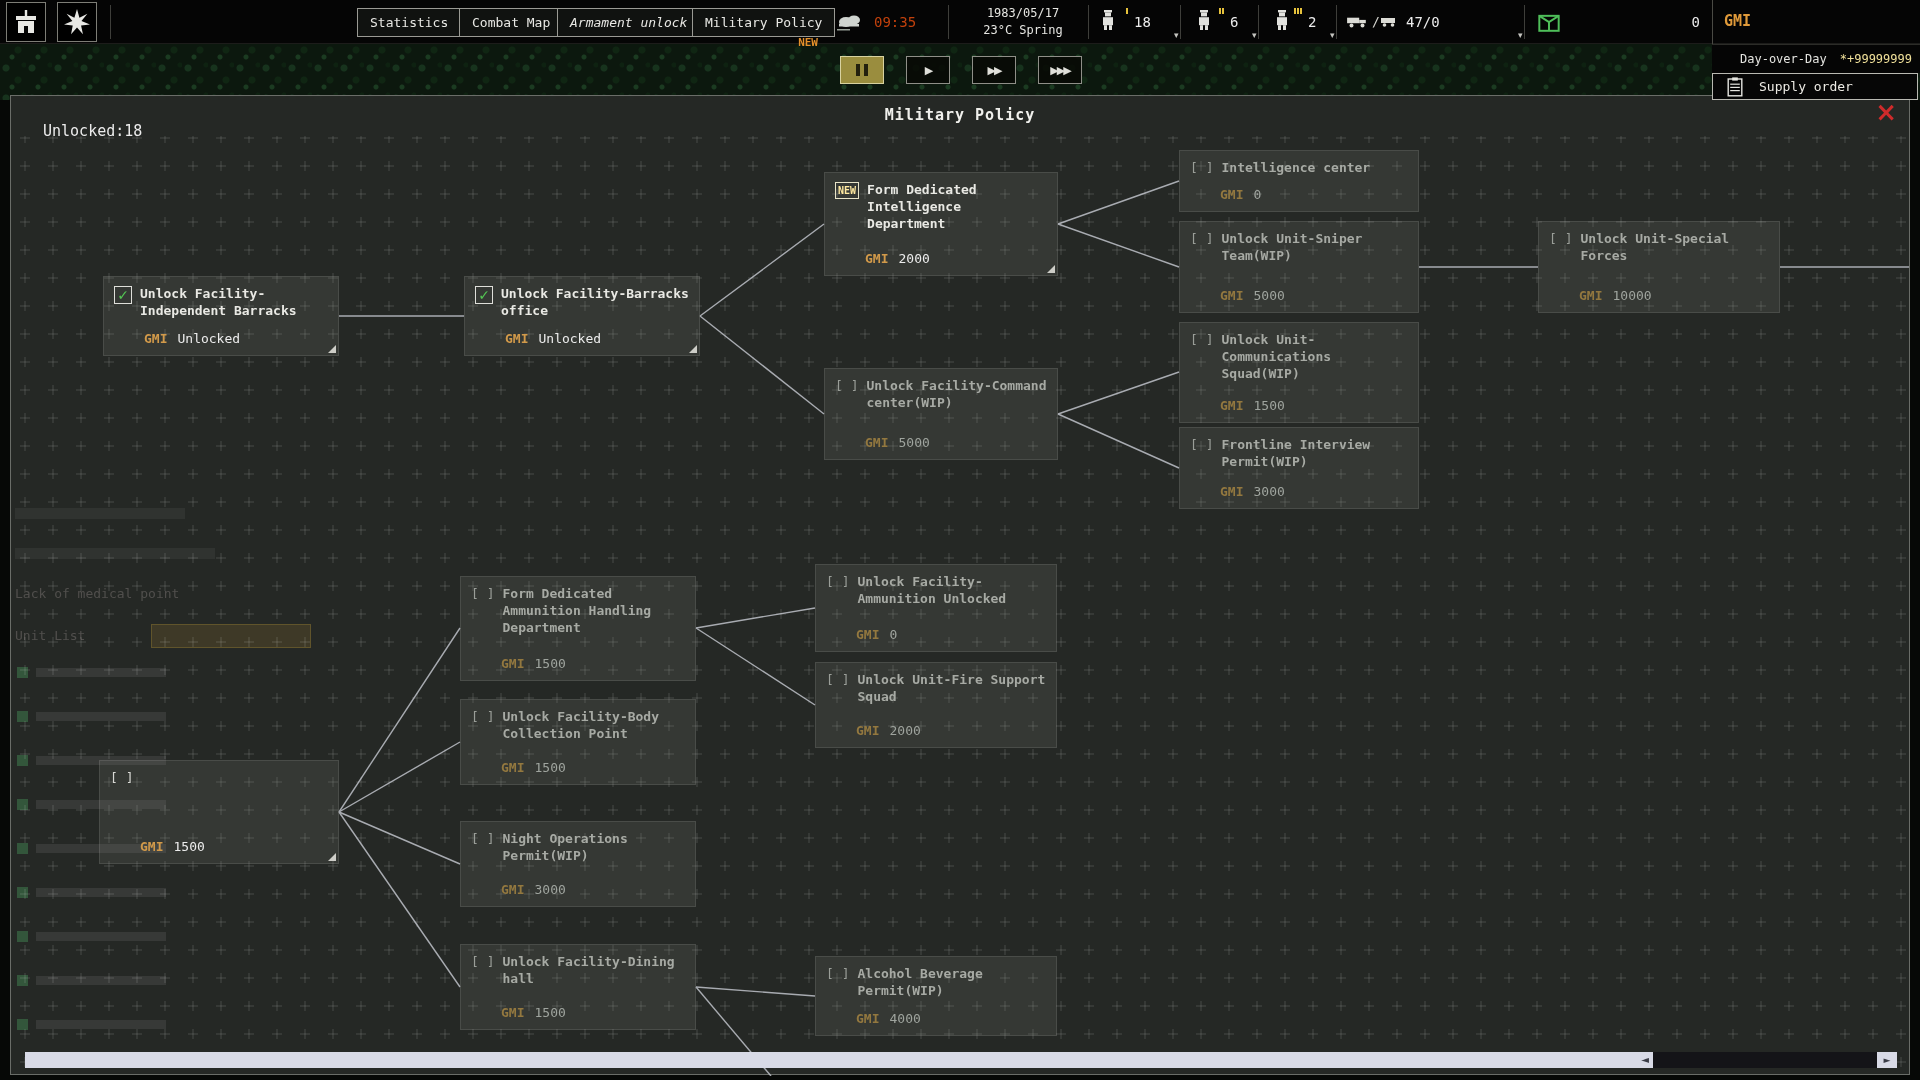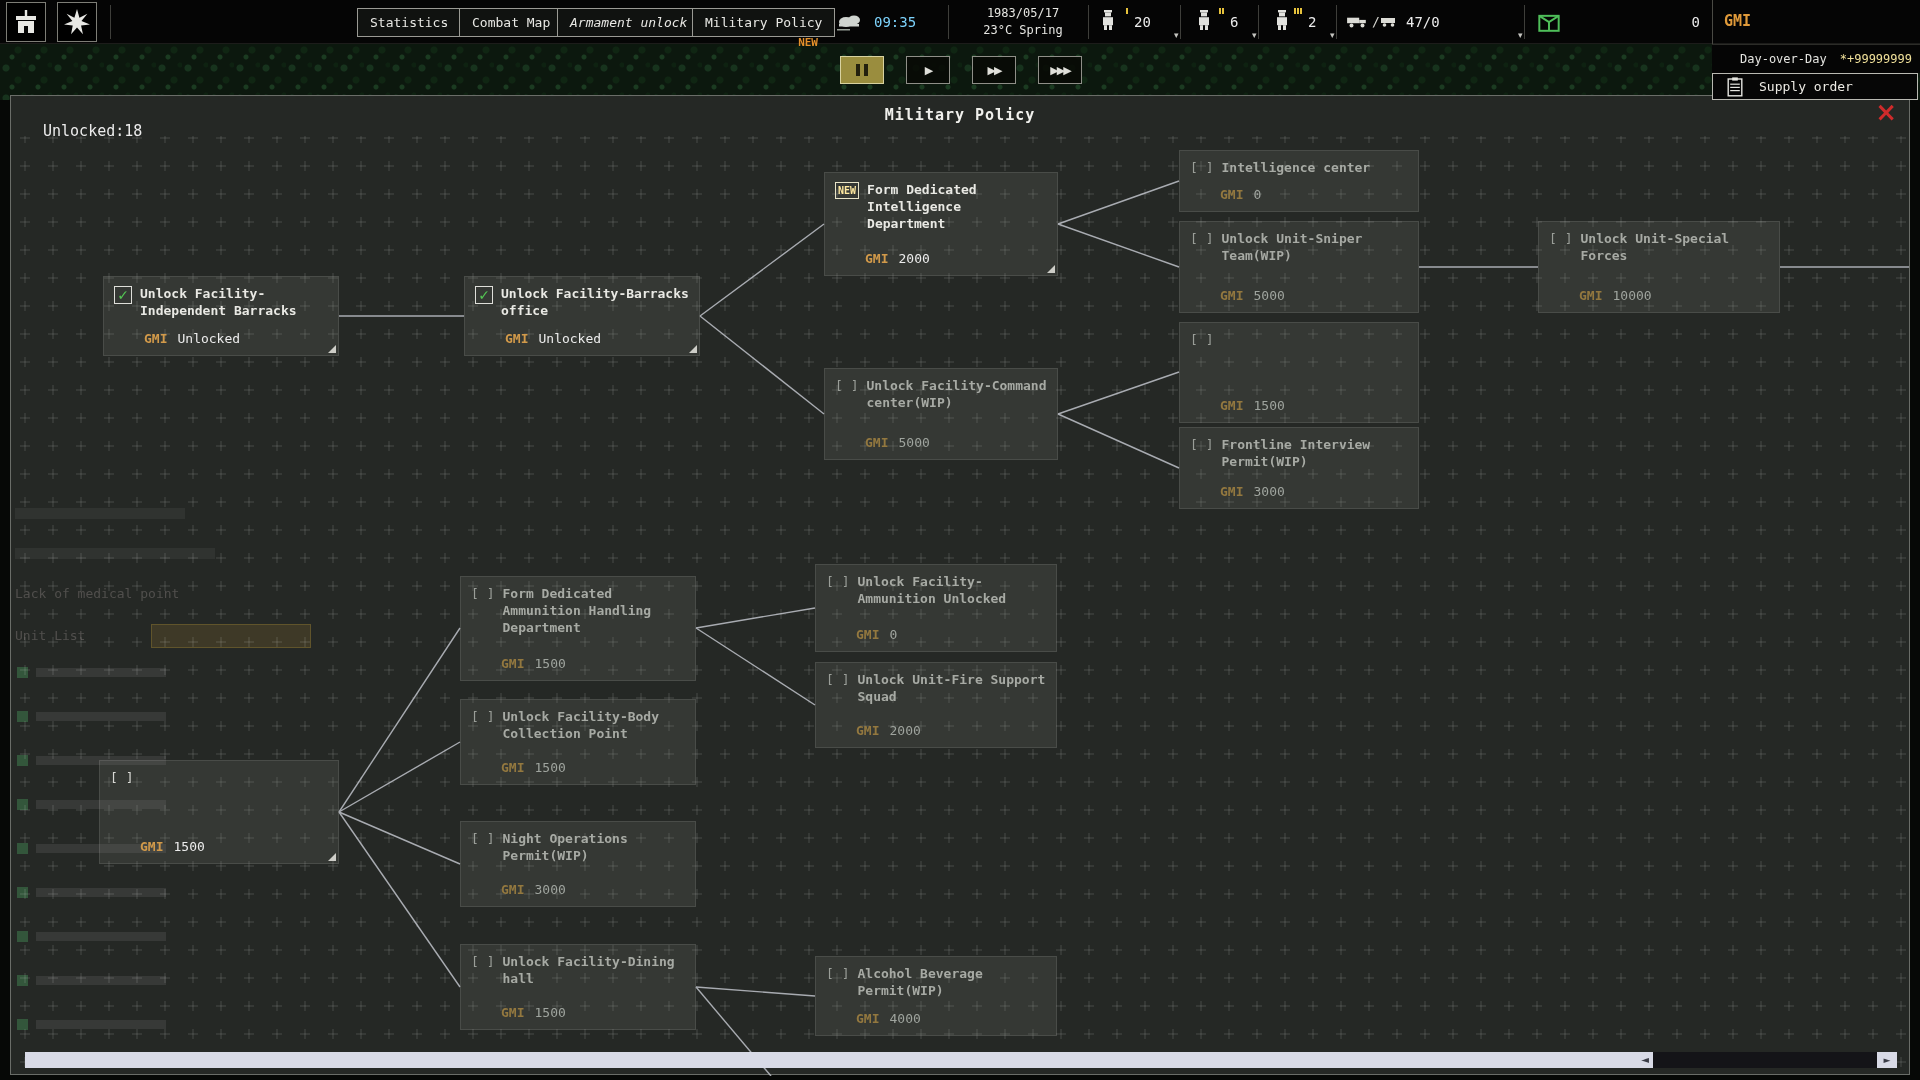--- a/index.html
+++ b/index.html
@@ -22,21 +22,21 @@
   .topbar { position:absolute; left:0; top:0; width:1920px; height:44px; background:#050505;
     border-bottom:1px solid #1c1c1a; z-index:5; }
   .tile { position:absolute; top:2px; width:40px; height:40px; background:#000;
     border:1px solid #7d7d76; display:flex; align-items:center; justify-content:center; }
   .tdiv { position:absolute; top:5px; height:34px; width:1px; background:#3e3e3a; }
   .tcaret { position:absolute; top:30px; font-size:9px; color:#c5c5c0; z-index:6; }
   .tbtn { position:absolute; top:8px; height:29px; background:#101210; border:1px solid #9a9a94;
     color:#e8e8e4; font-size:13px; display:flex; align-items:center; padding:0 12px; cursor:pointer; white-space:nowrap; }
   .nav-new { position:absolute; left:770px; top:36px; width:48px; text-align:right; color:#e5902a;
     font-weight:bold; font-size:11px; z-index:6; }
-  .clock-time { position:absolute; left:874px; top:14px; font-size:14px; color:#7dd3fc; }
+  .clock-time { position:absolute; left:874px; top:14px; font-size:14px; color:#c2410c; }
   .date-line { position:absolute; left:960px; top:6px; width:126px; text-align:center; font-size:12px; color:#e6e6e2; }
   .weather-line { position:absolute; left:955px; top:23px; width:136px; text-align:center; font-size:12px; color:#e6e6e2; }
   .stat-val { position:absolute; top:14px; font-size:14px; color:#ececec; }
   .soldier-wrap { position:absolute; top:10px; width:26px; height:24px; }
   .tier-marks { position:absolute; right:-2px; top:-2px; display:flex; gap:1px; }
   .tier-marks i { display:block; width:2px; height:6px; background:#e6c23c; }
   .veh-slash { position:absolute; left:1372px; top:14px; color:#d8d8d2; font-size:13px; }
 
   .gmi-label { position:absolute; left:1724px; top:12px; color:#e09a3a; font-weight:bold; font-size:15px; }
   .gmi-value { position:absolute; right:10px; top:12px; color:#f2f2ee; font-size:15px;margin-top:45px; }
@@ -157,21 +157,21 @@
       <rect x="2" y="0" width="4" height="1.2" fill="#e2e2de"></rect>
         <rect x="2.5" y="1.2" width="3" height="2" fill="#e2e2de"></rect>
       <rect x="1.5" y="3.6" width="5" height="4" fill="#e2e2de"></rect>
         <rect x="2" y="7.6" width="1.5" height="2.4" fill="#e2e2de"></rect>
       <rect x="4.5" y="7.6" width="1.5" height="2.4" fill="#e2e2de"></rect>
     </svg>
     <span class="tier-marks">
         <i></i>
       </span>
   </div>
-  <span class="stat-val" style="left:1134px;">20</span>
+  <span class="stat-val" style="left:1134px;">18</span>
   <div class="tdiv" style="left:1180px;"></div>
   <span class="tcaret glyph" style="left:1174px;">▾</span>
 
   <div class="soldier-wrap" style="left:1196px;">
     <svg width="16" height="20" viewBox="0 0 8 10">
       <rect x="2" y="0" width="4" height="1.2" fill="#e2e2de"></rect>
         <rect x="2.5" y="1.2" width="3" height="2" fill="#e2e2de"></rect>
       <rect x="1.5" y="3.6" width="5" height="4" fill="#e2e2de"></rect>
         <rect x="2" y="7.6" width="1.5" height="2.4" fill="#e2e2de"></rect>
       <rect x="4.5" y="7.6" width="1.5" height="2.4" fill="#e2e2de"></rect>
@@ -385,20 +385,21 @@
       </div>
     <div class="node-cost">
         <span class="cost-label">GMI</span>
       <span class="cost-value">5000</span>
       </div>
   </div>
 
   <div class="node st-locked" style="left:1168px;top:226px;width:240px;height:101px">
     <div class="node-head">
         <span class="bracket-icon">[ ]</span>
+      <span class="node-title">Unlock Unit-Communications Squad(WIP)</span>
       </div>
     <div class="node-cost">
         <span class="cost-label">GMI</span>
       <span class="cost-value">1500</span>
       </div>
   </div>
 
   <div class="node st-locked" style="left:1168px;top:331px;width:240px;height:82px">
     <div class="node-head">
         <span class="bracket-icon">[ ]</span>

